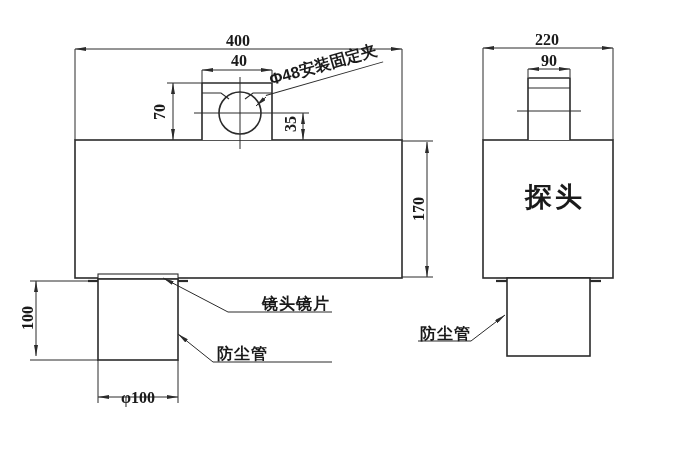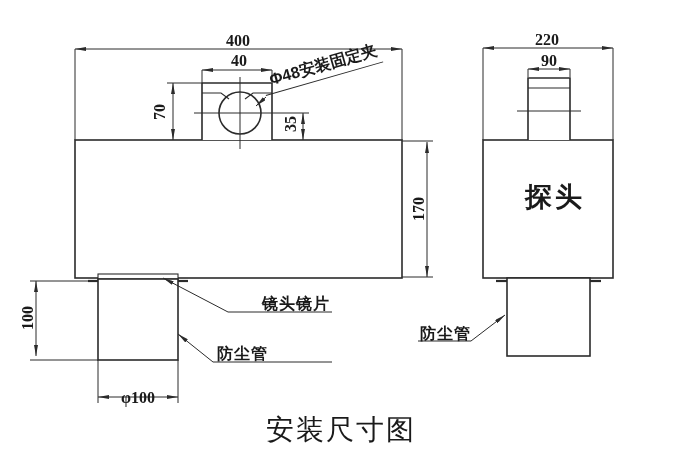--- a/index.html
+++ b/index.html
@@ -157,14 +157,13 @@
 
   <div class="txt cjk clamp-note">Φ48安装固定夹</div>
   <div class="txt cjk" style="left:234px;top:294px;margin-left:28px;">镜头镜片</div>
   <div class="txt cjk" style="left:217px;top:344px;">防尘管</div>
 
   <div class="txt dim" style="left:547px;top:40px;">220</div>
   <div class="txt dim" style="left:549px;top:61px;">90</div>
   <div class="txt probe" style="left:555px;top:197px;">探头</div>
   <div class="txt cjk" style="left:420px;top:324px;">防尘管</div>
 
-  <div class="txt cjk caption" style="left:341px;top:430px;">安装尺寸图</div>
 </div>
 
 </body></html>

